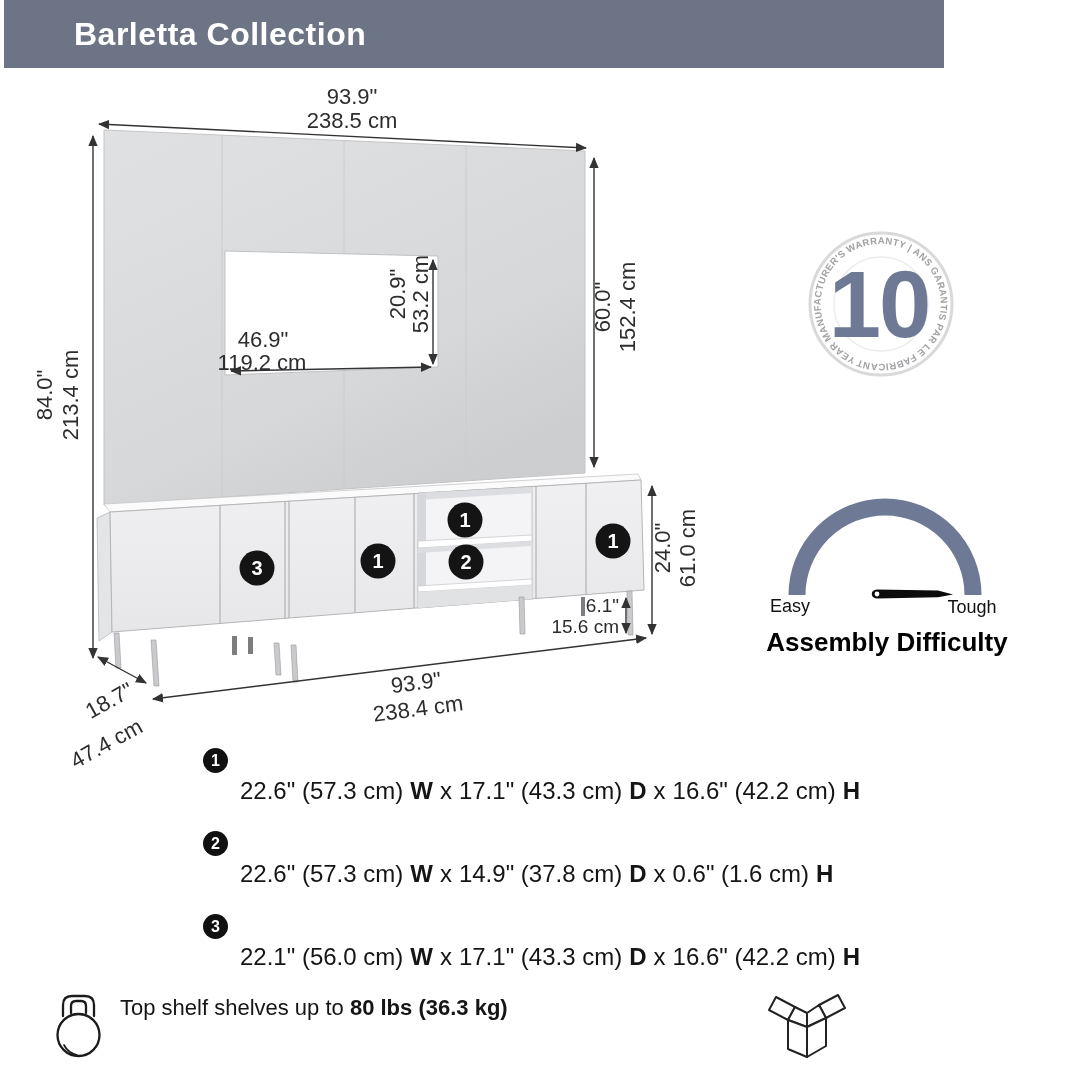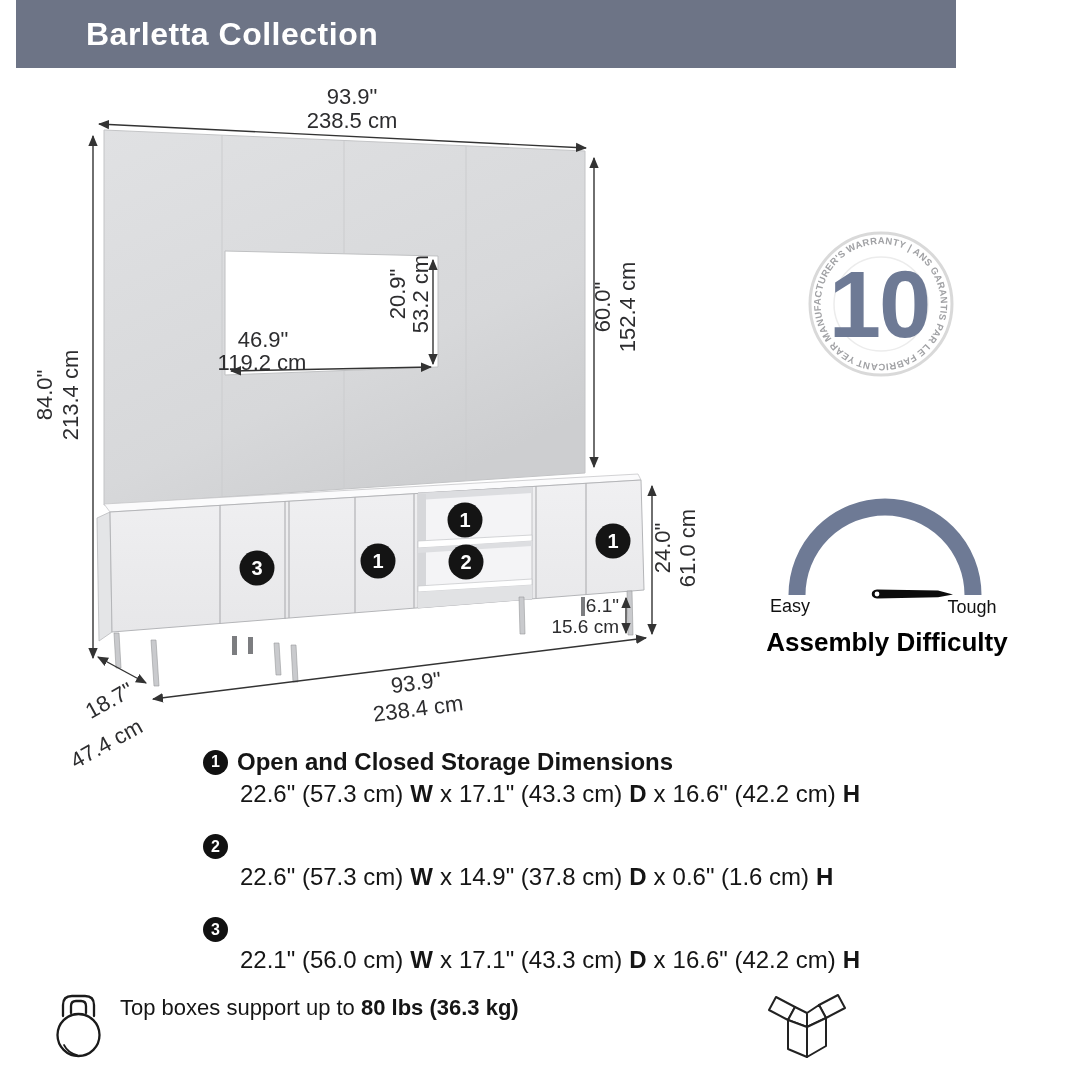--- a/index.html
+++ b/index.html
@@ -1,19 +1,19 @@
 <!DOCTYPE html>
 <html><head>
 <meta charset="utf-8">
 <style>
   html,body{margin:0;padding:0;}
   body{width:1080px;height:1080px;overflow:hidden;background:#ffffff;
        font-family:"Liberation Sans", sans-serif;}
   .page{position:relative;width:1080px;height:1080px;background:#fff;}
-  .header{position:absolute;left:16px;top:0;width:940px;height:68px;background:#6d7486;
+  .header{position:absolute;left:4px;top:0;width:940px;height:68px;background:#6d7486;
           display:flex;align-items:center;z-index:5;}
   .header .title{color:#ffffff;font-size:32px;font-weight:600;margin-left:70px;letter-spacing:.5px;}
   svg.diagram{position:absolute;left:0;top:0;z-index:1;}
   .callouts{position:absolute;left:203px;top:748px;z-index:6;color:#151515;}
   .callout{margin-bottom:26px;}
   .callout .trow{display:flex;align-items:center;}
   .cnum{display:inline-flex;width:25px;height:25px;border-radius:50%;background:#111;color:#fff;
         font-size:16px;font-weight:700;align-items:center;justify-content:center;flex:0 0 25px;}
   .ctitle{font-size:24px;font-weight:700;margin-left:9px;}
   .dimline{margin-left:37px;margin-top:4px;font-size:24px;}
@@ -176,21 +176,20 @@
       <polygon points="819,1005 807,1013 807,1027 826,1018"></polygon>
       <polygon points="788,1020 807,1027 807,1057 788,1049"></polygon>
       <polygon points="807,1027 826,1018 826,1046 807,1057"></polygon>
     </g>
   </svg>
 
   <div class="callouts">
     <div class="callout">
       <div class="trow">
         <span class="cnum">1</span>
-        <span class="ctitle">Open and Closed Storage Dimensions</span>
       </div>
       <div class="dimline">
         <span>22.6" (57.3 cm)</span><b>W</b><span>x</span><span>17.1" (43.3 cm)</span><b>D</b><span>x</span><span>16.6" (42.2 cm)</span><b>H</b>
       </div>
     </div>
     <div class="callout">
       <div class="trow">
         <span class="cnum">2</span>
       </div>
       <div class="dimline">
@@ -201,17 +200,17 @@
       <div class="trow">
         <span class="cnum">3</span>
       </div>
       <div class="dimline">
         <span>22.1" (56.0 cm)</span><b>W</b><span>x</span><span>17.1" (43.3 cm)</span><b>D</b><span>x</span><span>16.6" (42.2 cm)</span><b>H</b>
       </div>
     </div>
   </div>
 
   <div class="support">
-    <div><span>Top boxes support up to </span> <b>80 lbs (36.3 kg)</b></div>
+    <div><span>Top shelf shelves up to </span> <b>80 lbs (36.3 kg)</b></div>
   </div>
 
 
 </div>
 
 </body></html>

